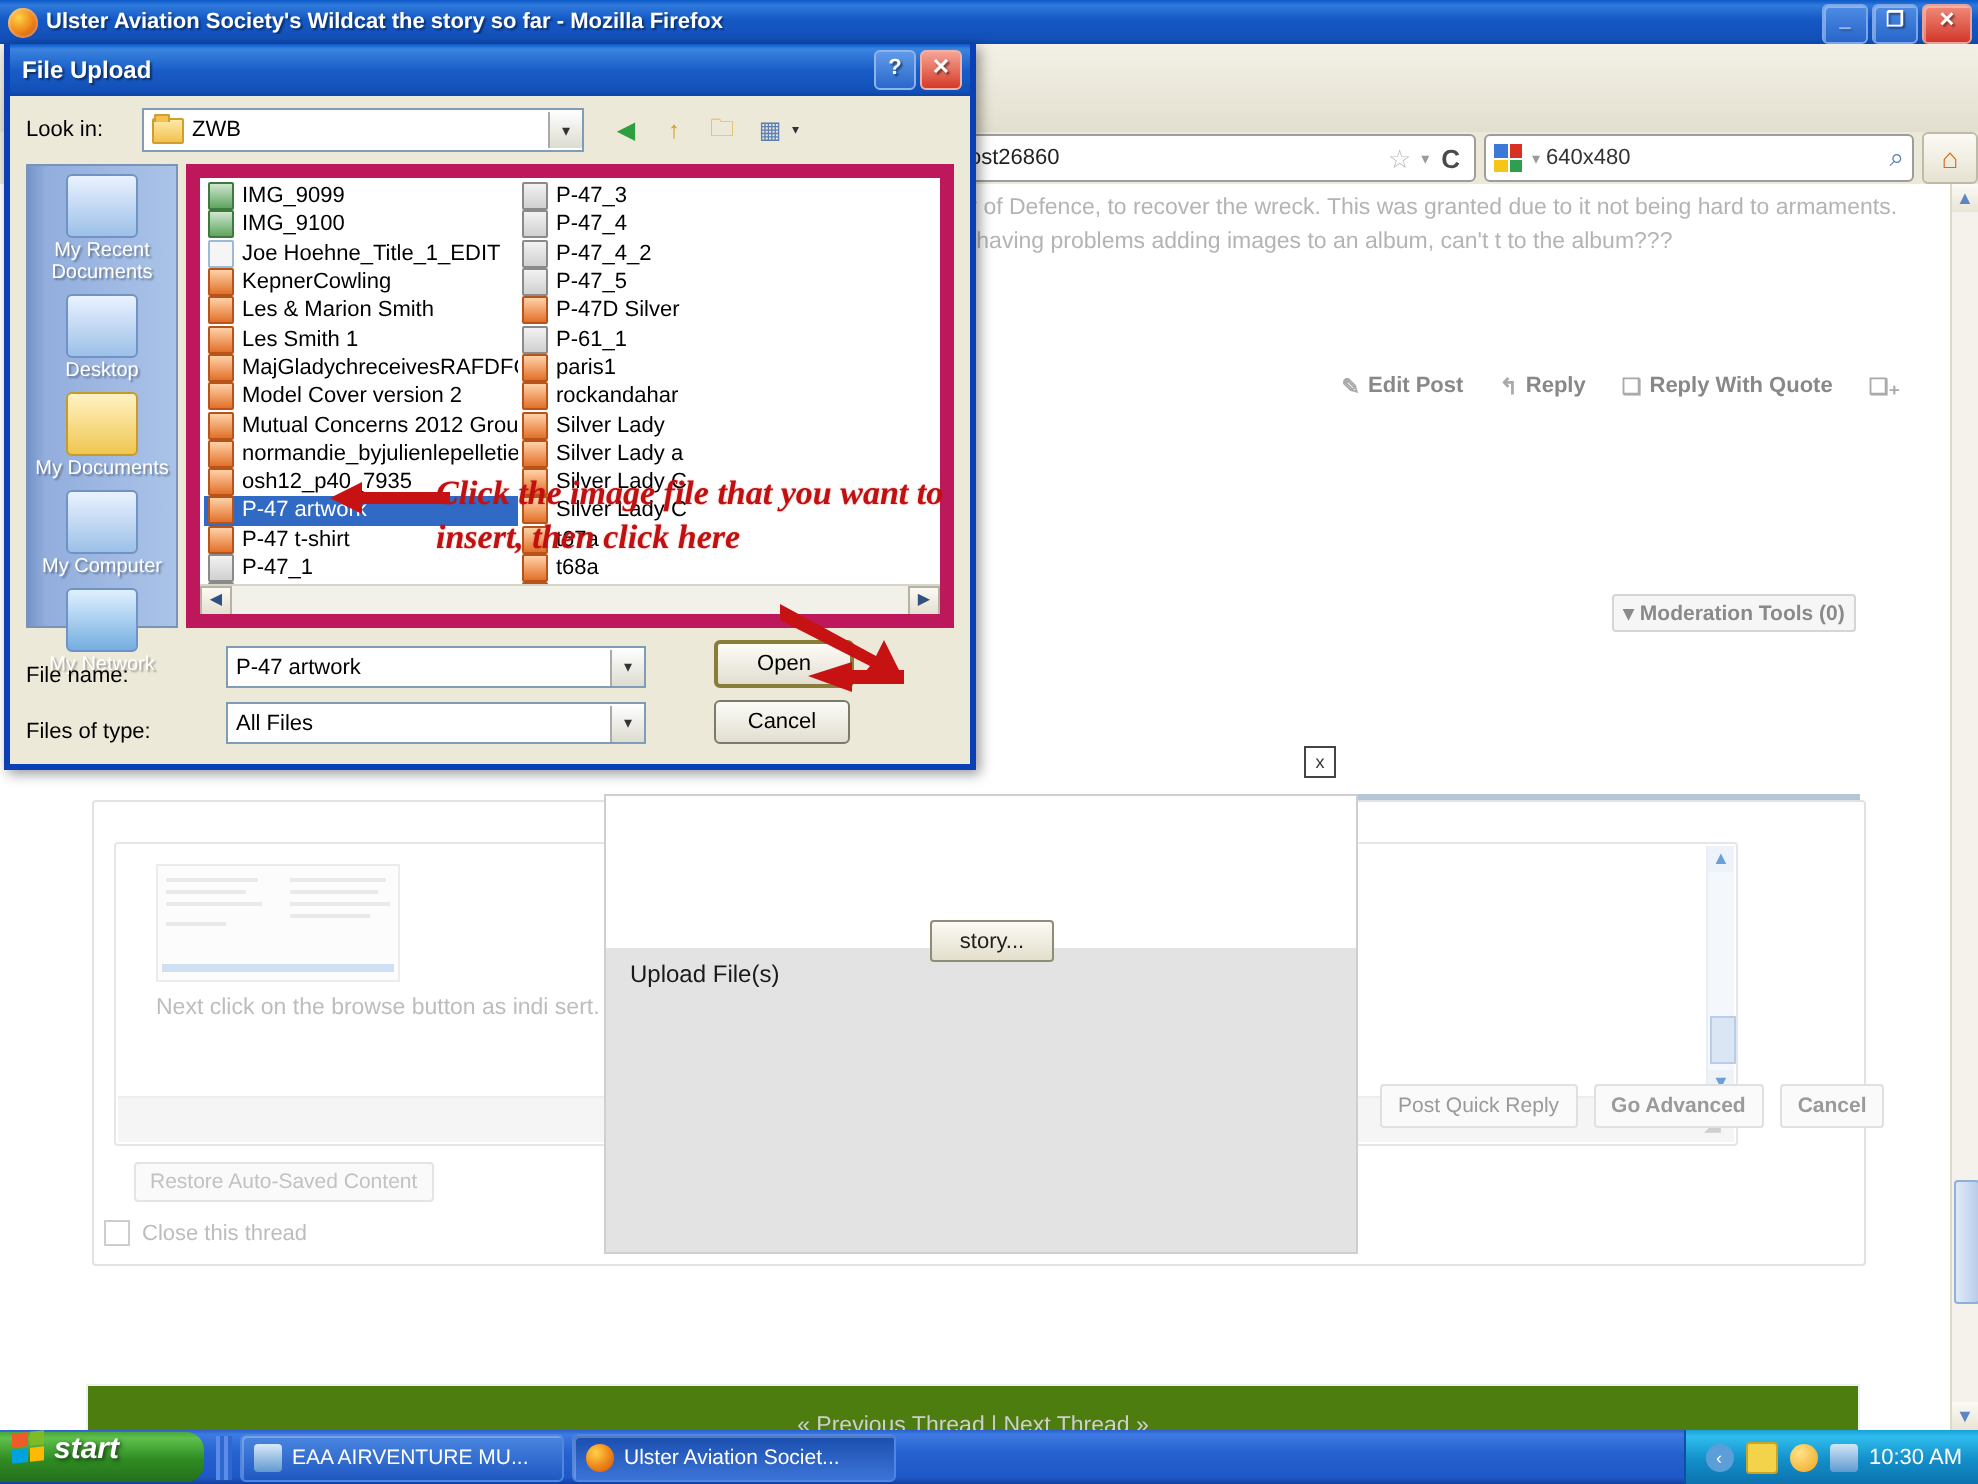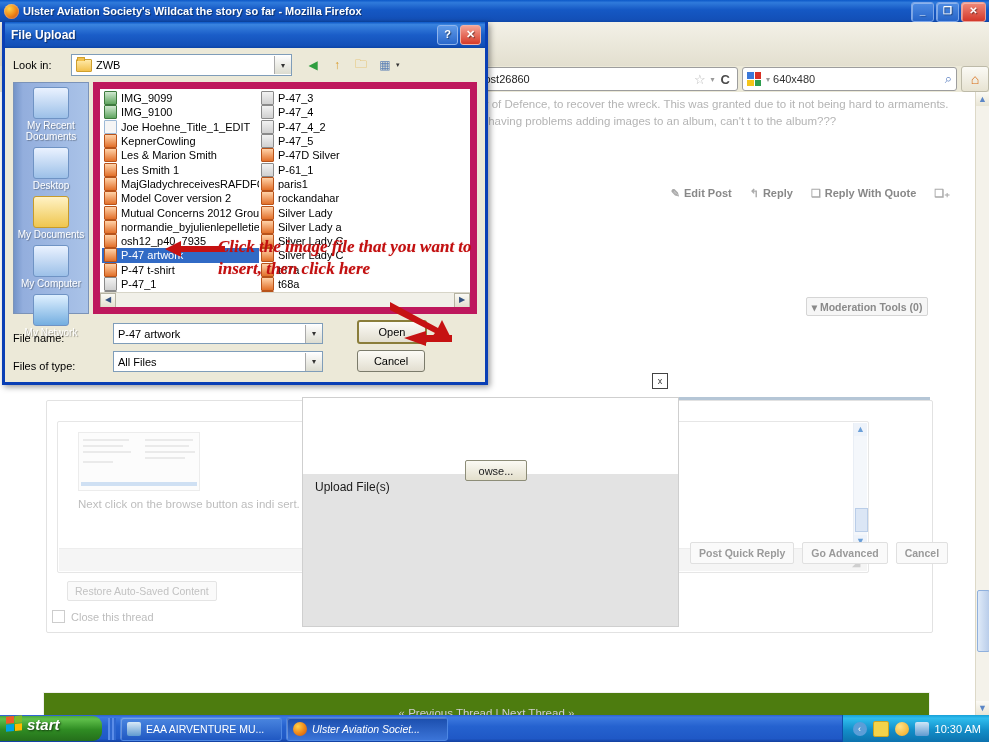--- a/index.html
+++ b/index.html
@@ -339,21 +339,21 @@
   .start-flag i:nth-child(4){background:#ffb900;}
   .task-sep { width:8px; height:22px; background: repeating-linear-gradient(to right,#5b8de8 0 2px,#2f68cf 2px 4px); margin-right:4px;}
   .task-btn {
     height: 22px; width: 148px; margin-right: 4px; border-radius:3px;
     background: linear-gradient(to bottom,#4a86e0,#2058c2);
     border: 1px solid #4d87e3;
     display:flex;align-items:center;gap:5px;padding:0 6px;
     color:#fff;font-size:10.5px; white-space:nowrap; overflow:hidden;
     box-shadow: inset 1px 1px 0 rgba(255,255,255,.25);
   }
-  .task-btn.active { background: linear-gradient(to bottom,#1b4ead,#3b74d8); font-style: italic; }
+  .task-btn.active { background: linear-gradient(to bottom,#1b4ead,#3b74d8); }
   .tb-ico { width:14px;height:14px;flex:none;border-radius:2px;}
   .tray {
     margin-left:auto; height:27px; display:flex; align-items:center; gap:6px;
     padding: 0 8px 0 10px;
     background: linear-gradient(to bottom,#18a0d8 0%,#2fbdee 12%,#138fc9 55%,#0d72ae 100%);
     border-left: 1px solid #0e4fa8;
     color:#fff; font-size:11px;
   }
   .tray-ico { width:14px;height:14px;border-radius:2px; flex:none;}
 </style>
@@ -456,24 +456,24 @@
 
     <div class="close-thread">
       <span class="cb"></span>
       <span>Close this thread</span>
     </div>
 
     <div class="attach-panel">
       <div class="attach-panel-inner"></div>
       <div class="upload-label">Upload File(s)</div>
     </div>
-    <div class="browse-btn">owse...</div>
+    <div class="browse-btn">story...</div>
 
     <div style="position:absolute;left:690px;top:450px;display:flex;gap:8px;">
-      <span style="border:1px solid #e0e0e0;background:#fafafa;border-radius:2px;padding:4px 8px;font-size:10.5px;color:#9a9a9a;font-weight:bold;">Post Quick Reply</span>
+      <span style="border:1px solid #e0e0e0;background:#fafafa;border-radius:2px;padding:4px 8px;font-size:10.5px;color:#9a9a9a;font-weight:normal;">Post Quick Reply</span>
       <span style="border:1px solid #e0e0e0;background:#fafafa;border-radius:2px;padding:4px 8px;font-size:10.5px;color:#9a9a9a;font-weight:bold;">Go Advanced</span>
       <span style="border:1px solid #e0e0e0;background:#fafafa;border-radius:2px;padding:4px 8px;font-size:10.5px;color:#9a9a9a;font-weight:bold;">Cancel</span>
     </div>
 
     <div class="thread-nav">« Previous Thread | Next Thread »</div>
 
   </div>
 
   <div class="page-scrollbar">
     <div class="ps-track"></div>

